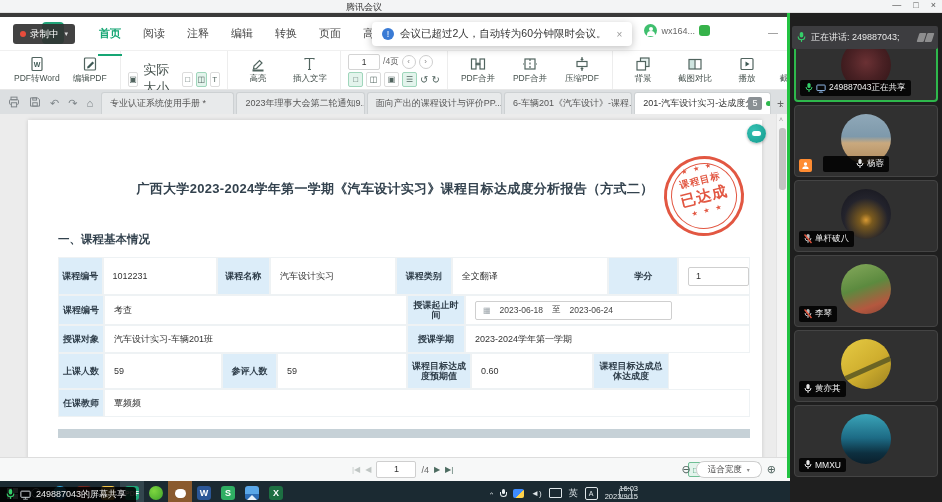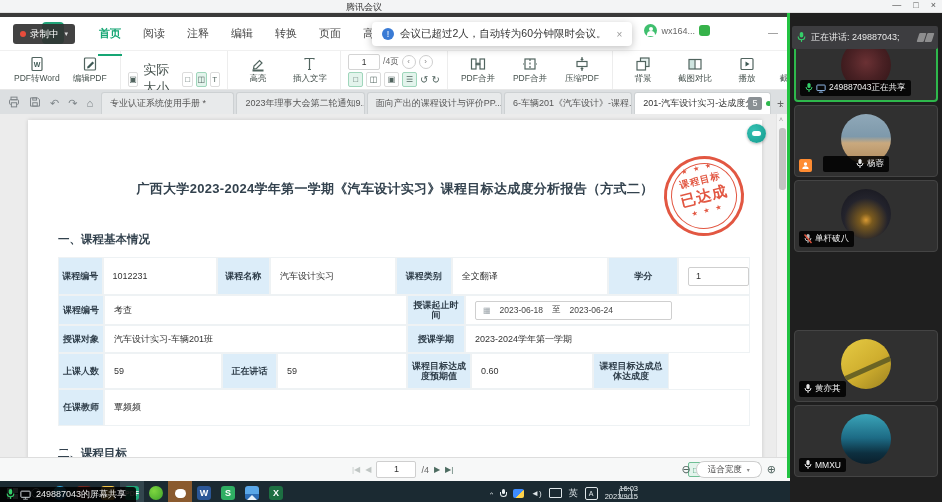--- a/index.html
+++ b/index.html
@@ -467,34 +467,33 @@
         <div class="trow2" style="height:28px">
           <div class="cell lblc" style="width:46px">授课对象</div>
           <div class="cell valc" style="width:303px">汽车设计实习-车辆201班</div>
           <div class="cell lblc" style="width:58px">授课学期</div>
           <div class="cell valc" style="flex:1">2023-2024学年第一学期</div>
         </div>
 
         <div class="trow2" style="height:36px">
           <div class="cell lblc" style="width:46px">上课人数</div>
           <div class="cell valc" style="width:118px">59</div>
-          <div class="cell lblc" style="width:55px">正在讲话</div>
+          <div class="cell lblc" style="width:55px">参评人数</div>
           <div class="cell valc" style="width:130px">59</div>
           <div class="cell lblc" style="width:64px">课程目标达成度预期值</div>
           <div class="cell valc" style="width:122px">0.60</div>
           <div class="cell lblc" style="width:76px">课程目标达成总体达成度</div>
         </div>
 
-        <div class="trow2" style="height:37px">
+        <div class="trow2" style="height:28px">
           <div class="cell lblc" style="width:46px">任课教师</div>
           <div class="cell valc" style="flex:1">覃频频</div>
         </div>
       </div>
 
-      <div class="sec sec2">二、课程目标</div>
       <div class="band"></div>
     </div>
     <div class="vscroll">
       <span class="varr">˄</span>
       <div class="vthumb"></div>
     </div>
   </div>
 
   <div class="statusbar">
     <div class="navgrp">
@@ -649,20 +648,32 @@
       <svg width="8" height="10" viewBox="0 0 8 10">
           <rect x="2.4" y="0" width="3.2" height="5" rx="1.6" fill="#bbb"></rect>
           <path d="M1 4a3 3 0 0 0 6 0" stroke="#bbb" fill="none"></path>
           <line x1="4" y1="7" x2="4" y2="9" stroke="#bbb"></line>
           <line x1="0.5" y1="0.5" x2="7.5" y2="9" stroke="#e5543d" stroke-width="1.4"></line>
         </svg>
       <span class="nm">单杆破八</span>
     </div>
   </div>
 
+  <div class="tile" style="top:243px">
+    <div class="avatar av4"></div>
+    <div class="nchip">
+      <svg width="8" height="10" viewBox="0 0 8 10">
+          <rect x="2.4" y="0" width="3.2" height="5" rx="1.6" fill="#bbb"></rect>
+          <path d="M1 4a3 3 0 0 0 6 0" stroke="#bbb" fill="none"></path>
+          <line x1="4" y1="7" x2="4" y2="9" stroke="#bbb"></line>
+          <line x1="0.5" y1="0.5" x2="7.5" y2="9" stroke="#e5543d" stroke-width="1.4"></line>
+        </svg>
+      <span class="nm">李琴</span>
+    </div>
+  </div>
 
   <div class="tile" style="top:318px">
     <div class="avatar av5"></div>
     <div class="nchip">
       <svg width="8" height="10" viewBox="0 0 8 10">
           <rect x="2.4" y="0" width="3.2" height="5" rx="1.6" fill="#e8e8e8"></rect>
           <path d="M1 4a3 3 0 0 0 6 0" stroke="#e8e8e8" fill="none"></path>
           <line x1="4" y1="7" x2="4" y2="9" stroke="#e8e8e8"></line>
         </svg>
       <span class="nm">黄亦其</span>

